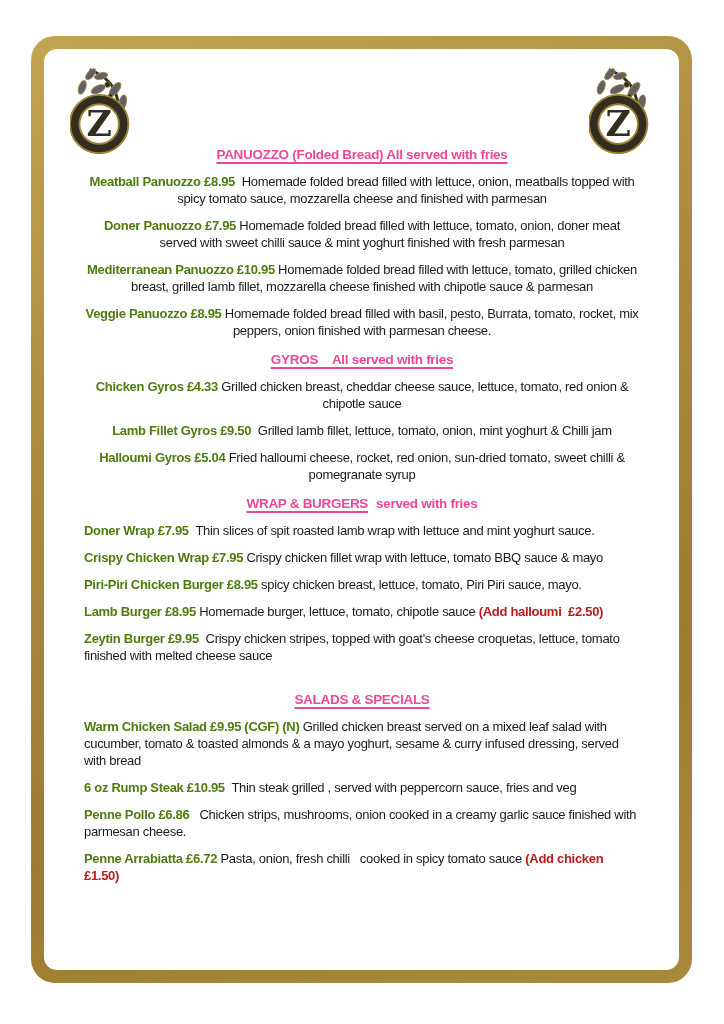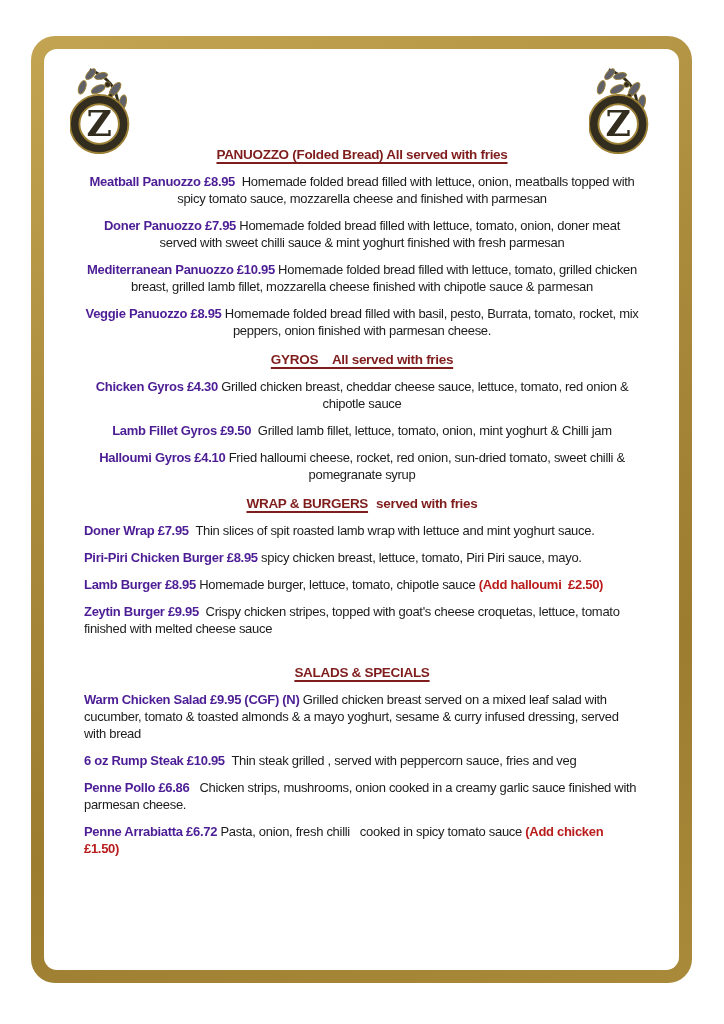--- a/index.html
+++ b/index.html
@@ -20,32 +20,32 @@
   .logo{position:absolute;width:64px;height:90px;}
   .logo-left{left:70px;top:64px;}
   .logo-right{left:589px;top:64px;}
   .content{
     position:absolute;left:84px;top:146px;width:556px;
     color:#1c1c1c;font-size:13px;letter-spacing:-0.3px;line-height:17px;
   }
   .section{margin:0;}
   .heading{
     margin:12px 0 10px 0;text-align:center;
-    font-size:13.5px;font-weight:bold;color:#7f1d1d;
+    font-size:13.5px;font-weight:bold;color:#ec4899;
   }
   .section:first-child .heading{margin-top:0;}
   .section.extra-gap .heading{margin-top:27px;}
   .heading .underlined{
     text-decoration:underline;text-underline-offset:3px;text-decoration-thickness:1.5px;
   }
   .heading .plain{margin-left:8px;}
   .item{margin:0 0 10px 0;}
   .align-center .item{text-align:center;}
   .align-left .item{text-align:left;}
-  .item-name{font-weight:bold;color:#4c1d95;}
+  .item-name{font-weight:bold;color:#4d7c0f;}
   .item-bold{font-weight:bold;color:#b91c1c;}
 </style>
 </head>
 <body>
 
 <div class="frame">
   <div class="frame-inner"></div>
 </div>
 
 <svg class="logo logo-left" viewBox="0 0 68 94" aria-hidden="true">
@@ -89,27 +89,28 @@
 <main class="content">
     <section class="section align-center">
       <h3 class="heading"><span class="underlined">PANUOZZO (Folded Bread) All served with fries</span></h3>
       <p class="item"><span class="item-name">Meatball Panuozzo £8.95</span><span class="item-desc"> &nbsp;Homemade folded bread filled with lettuce, onion, meatballs topped with spicy tomato sauce, mozzarella cheese and finished with parmesan</span></p>
       <p class="item"><span class="item-name">Doner Panuozzo £7.95</span><span class="item-desc"> Homemade folded bread filled with lettuce, tomato, onion, doner meat served with sweet chilli sauce &amp; mint yoghurt finished with fresh parmesan</span></p>
       <p class="item"><span class="item-name">Mediterranean Panuozzo £10.95</span><span class="item-desc"> Homemade folded bread filled with lettuce, tomato, grilled chicken breast, grilled lamb fillet, mozzarella cheese finished with chipotle sauce &amp; parmesan</span></p>
       <p class="item"><span class="item-name">Veggie Panuozzo £8.95</span><span class="item-desc"> Homemade folded bread filled with basil, pesto, Burrata, tomato, rocket, mix peppers, onion finished with parmesan cheese.</span></p>
     </section>
     <section class="section align-center">
       <h3 class="heading"><span class="underlined">GYROS&nbsp;&nbsp;&nbsp;&nbsp;All served with fries</span></h3>
-      <p class="item"><span class="item-name">Chicken Gyros £4.30</span><span class="item-desc"> Grilled chicken breast, cheddar cheese sauce, lettuce, tomato, red onion &amp; chipotle sauce</span></p>
+      <p class="item"><span class="item-name">Chicken Gyros £4.33</span><span class="item-desc"> Grilled chicken breast, cheddar cheese sauce, lettuce, tomato, red onion &amp; chipotle sauce</span></p>
       <p class="item"><span class="item-name">Lamb Fillet Gyros £9.50</span><span class="item-desc"> &nbsp;Grilled lamb fillet, lettuce, tomato, onion, mint yoghurt &amp; Chilli jam</span></p>
-      <p class="item"><span class="item-name">Halloumi Gyros £4.10</span><span class="item-desc"> Fried halloumi cheese, rocket, red onion, sun-dried tomato, sweet chilli &amp; pomegranate syrup</span></p>
+      <p class="item"><span class="item-name">Halloumi Gyros £5.04</span><span class="item-desc"> Fried halloumi cheese, rocket, red onion, sun-dried tomato, sweet chilli &amp; pomegranate syrup</span></p>
     </section>
     <section class="section align-left">
       <h3 class="heading"><span class="underlined">WRAP &amp; BURGERS</span><span class="plain">served with fries</span></h3>
       <p class="item"><span class="item-name">Doner Wrap £7.95</span><span class="item-desc"> &nbsp;Thin slices of spit roasted lamb wrap with lettuce and mint yoghurt sauce.</span></p>
+      <p class="item"><span class="item-name">Crispy Chicken Wrap £7.95</span><span class="item-desc"> Crispy chicken fillet wrap with lettuce, tomato BBQ sauce &amp; mayo</span></p>
       <p class="item"><span class="item-name">Piri-Piri Chicken Burger £8.95</span><span class="item-desc"> spicy chicken breast, lettuce, tomato, Piri Piri sauce, mayo.</span></p>
       <p class="item"><span class="item-name">Lamb Burger £8.95</span><span class="item-desc"> Homemade burger, lettuce, tomato, chipotle sauce</span><span class="item-bold"> (Add halloumi &nbsp;£2.50)</span></p>
       <p class="item"><span class="item-name">Zeytin Burger £9.95</span><span class="item-desc"> &nbsp;Crispy chicken stripes, topped with goat's cheese croquetas, lettuce, tomato finished with melted cheese sauce</span></p>
     </section>
     <section class="section align-left extra-gap">
       <h3 class="heading"><span class="underlined">SALADS &amp; SPECIALS</span></h3>
       <p class="item"><span class="item-name">Warm Chicken Salad £9.95 (CGF) (N)</span><span class="item-desc"> Grilled chicken breast served on a mixed leaf salad with cucumber, tomato &amp; toasted almonds &amp; a mayo yoghurt, sesame &amp; curry infused dressing, served with bread</span></p>
       <p class="item"><span class="item-name">6 oz Rump Steak £10.95</span><span class="item-desc"> &nbsp;Thin steak grilled , served with peppercorn sauce, fries and veg</span></p>
       <p class="item"><span class="item-name">Penne Pollo £6.86</span><span class="item-desc"> &nbsp;&nbsp;Chicken strips, mushrooms, onion cooked in a creamy garlic sauce finished with parmesan cheese.</span></p>
       <p class="item"><span class="item-name">Penne Arrabiatta £6.72</span><span class="item-desc"> Pasta, onion, fresh chilli &nbsp;&nbsp;cooked in spicy tomato sauce</span><span class="item-bold"> (Add chicken £1.50)</span></p>

